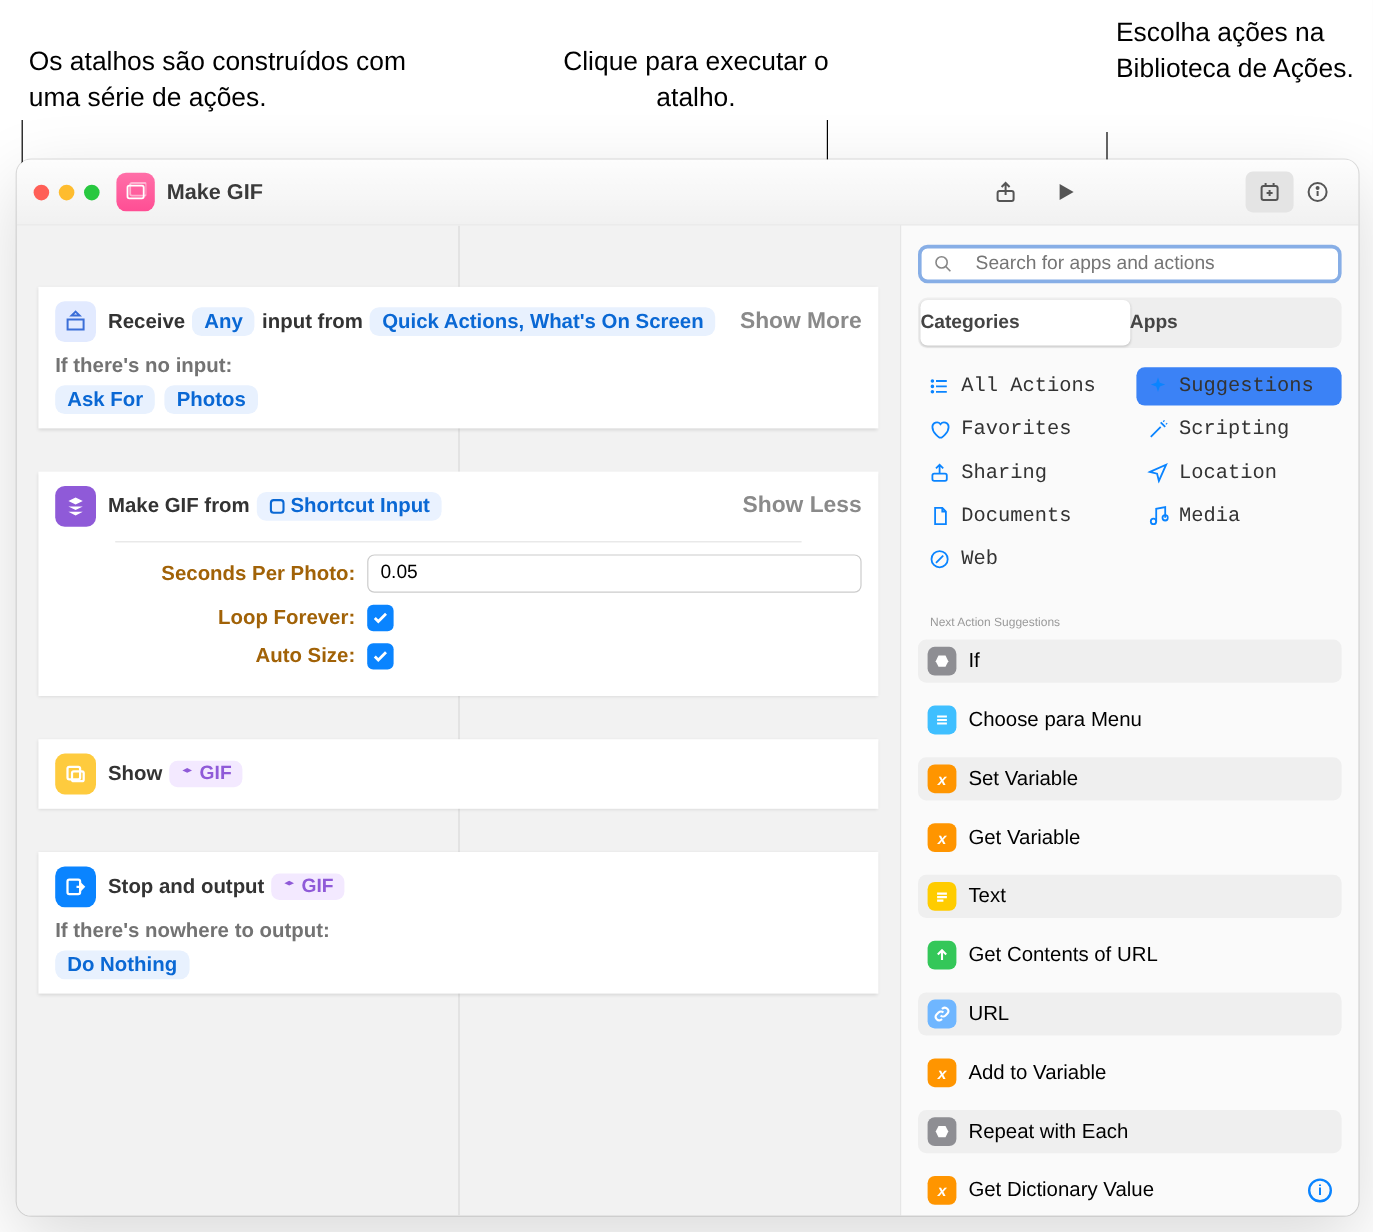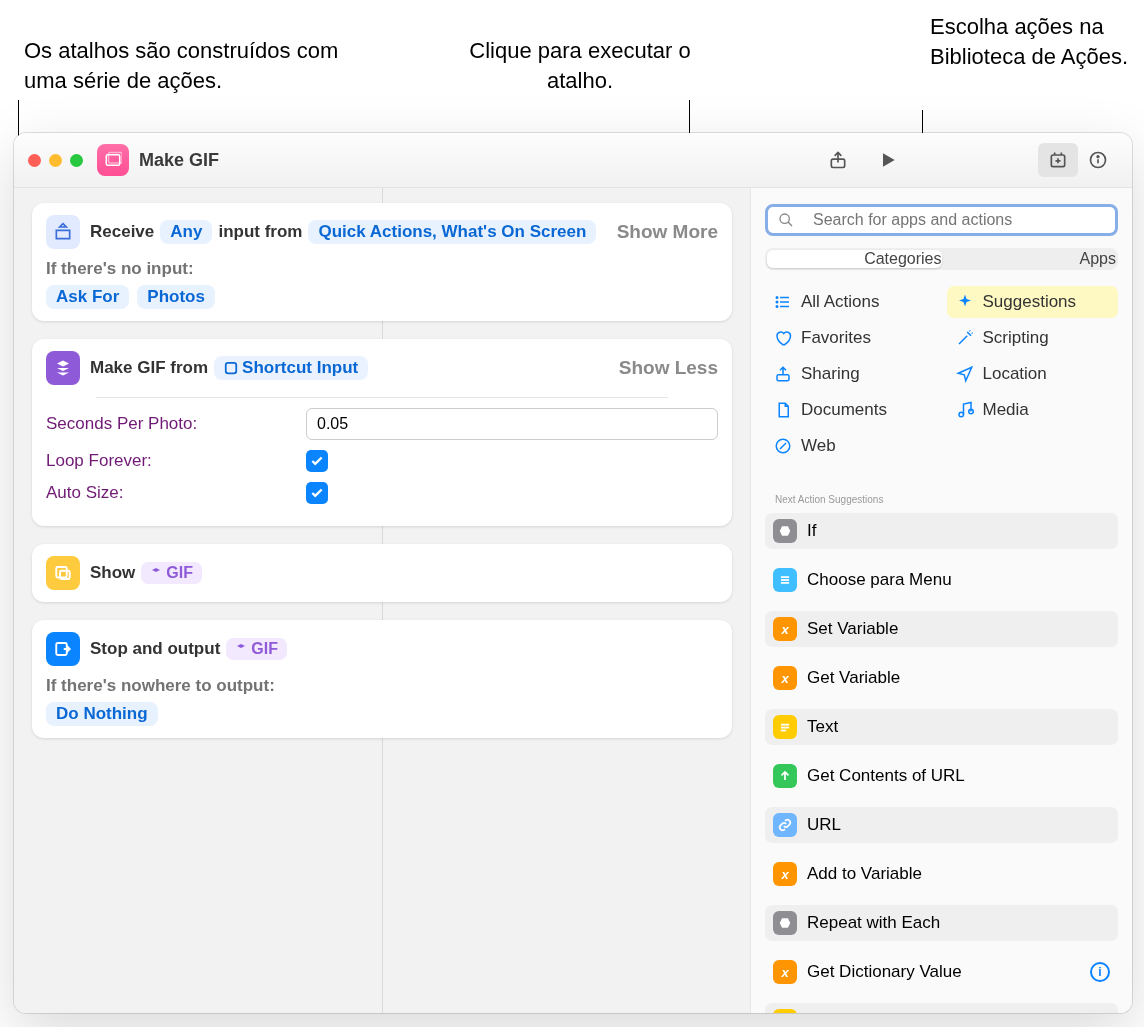--- a/index.html
+++ b/index.html
@@ -69,26 +69,27 @@
   content:"";
   position:absolute;
   left: 50%;
   top: 0; bottom: 0;
   width:1px;
   background: #d9d9d9;
   z-index:0;
 }
 .card {
   background: #fff;
-  border-radius: 12px;
+  border-radius: 0;
   box-shadow: 0 1px 3px rgba(0,0,0,0.12);
   padding: 12px 14px;
   margin-bottom: 18px;
   position:relative;
   z-index:1;
+  margin-top:36px;
 }
 .card .head { display:flex; align-items:center; gap:6px; flex-wrap:wrap; font-weight:700; font-size:17px; color:#333;}
 .card .head-right { margin-left:auto; font-weight:700; color:#8a8a8a; font-size:19px; }
 .action-icon {
   width: 34px; height: 34px; border-radius: 8px; display:flex; align-items:center; justify-content:center;
   margin-right:4px;
 }
 .ai-blue { background:#0a84ff; color:#fff; }
 .ai-purple{ background:#8f5ad8; color:#fff;}
 .ai-yellow{background:#fecb3e; color:#fff;}
@@ -99,44 +100,44 @@
 }
 .chip-sm {
   display:inline-flex; align-items:center; gap:4px;
   background:#f3e9ff; color:#8f5ad8; font-weight:700;
   padding: 2px 9px; border-radius: 7px; font-size:16px;
 }
 .chip-sm svg { width:12px; height:12px; }
 .mutetxt { color:#737373; font-weight:700; font-size:17px; margin:10px 0 6px 0;}
 .chips-row { display:flex; gap:8px; }
 .form-row { display:flex; align-items:center; margin:10px 0; }
-.form-row label { width: 260px; text-align:left; padding-right:10px; font-size:17px; color:#701a75; font-weight:400;}
+.form-row label { width: 260px; text-align:right; padding-right:10px; font-size:17px; color:#a16207; font-weight:700;}
 .form-row input[type=text] {
   flex:1; padding:6px 10px; border:1px solid #ccc; border-radius:6px; font-size:16px;
 }
 .cb { width:22px; height:22px; border-radius:5px; background:#0a84ff; display:flex; align-items:center; justify-content:center;}
 .cb svg { color:#fff; }
 .sidebar {
   flex:1; background:#fafafa; border-left:1px solid rgba(0,0,0,0.08);
   padding: 16px 14px; display:flex; flex-direction:column;
 }
 .search {
   display:flex; align-items:center; gap:6px;
   border: 3px solid #87aee6; border-radius: 8px;
   padding: 4px 10px; background:#fff; margin-bottom:12px;
 }
 .search input { border:none; outline:none; flex:1; font-size:16px; background:transparent;margin-left:13px;}
 .seg { display:flex; background:#eee; border-radius:8px; padding:2px; margin-bottom:16px;}
-.seg div { flex:1; text-align:right; padding:0 0; border-radius:6px; font-size:16px; font-weight:400; color:#444;}
+.seg div { flex:1; text-align:left; padding:10px 0; border-radius:6px; font-size:16px; font-weight:700; color:#444;}
 .seg .active { background:#fff; box-shadow:0 1px 2px rgba(0,0,0,0.15);}
-.cats { display:grid; grid-template-columns:1fr 1fr; gap:4px 10px; margin-bottom:14px;}
+.cats { display:grid; grid-template-columns:1fr 1fr; gap:4px 10px; margin-bottom:14px;font-family:Liberation Mono, monospace;}
 .cat {
   display:flex; align-items:center; gap:8px; padding:6px 8px; border-radius:7px; font-size:17px; color:#333;
 }
-.cat.sel { background:#fef9c3; font-weight:500;}
+.cat.sel { background:#3b82f6; font-weight:500;}
 .cat .ic { width:20px; height:20px; display:flex; align-items:center; justify-content:center; color:#0a84ff;}
 .divider{height:1px;background:#e3e3e3;margin:6px -14px 12px -14px;}
 .sugg-title { color:#9a9a9a; font-size:10px; margin:0 0 8px 10px;}
 .sugg { display:flex; flex-direction:column; gap:13px;}
 .srow { display:flex; align-items:center; gap:10px; padding:6px 8px; border-radius:7px; font-size:17px; }
 .srow.zebra { background:#efefef; }
 .srow .sic { width:24px; height:24px; border-radius:6px; display:flex; align-items:center; justify-content:center; color:#fff; font-size:13px;}
 .sic.gray{background:#8e8e93;} .sic.cyan{background:#3fbfff;} .sic.orange{background:#ff9500;}
 .sic.yellow{background:#ffcc00;} .sic.green{background:#34c759;} .sic.lblue{background:#6fb6ff;}
 .srow .info-dot{ margin-left:auto; width:20px;height:20px; border:2px solid #0a84ff; border-radius:50%; color:#0a84ff; display:flex;align-items:center;justify-content:center; font-size:12px; font-weight:700;}

